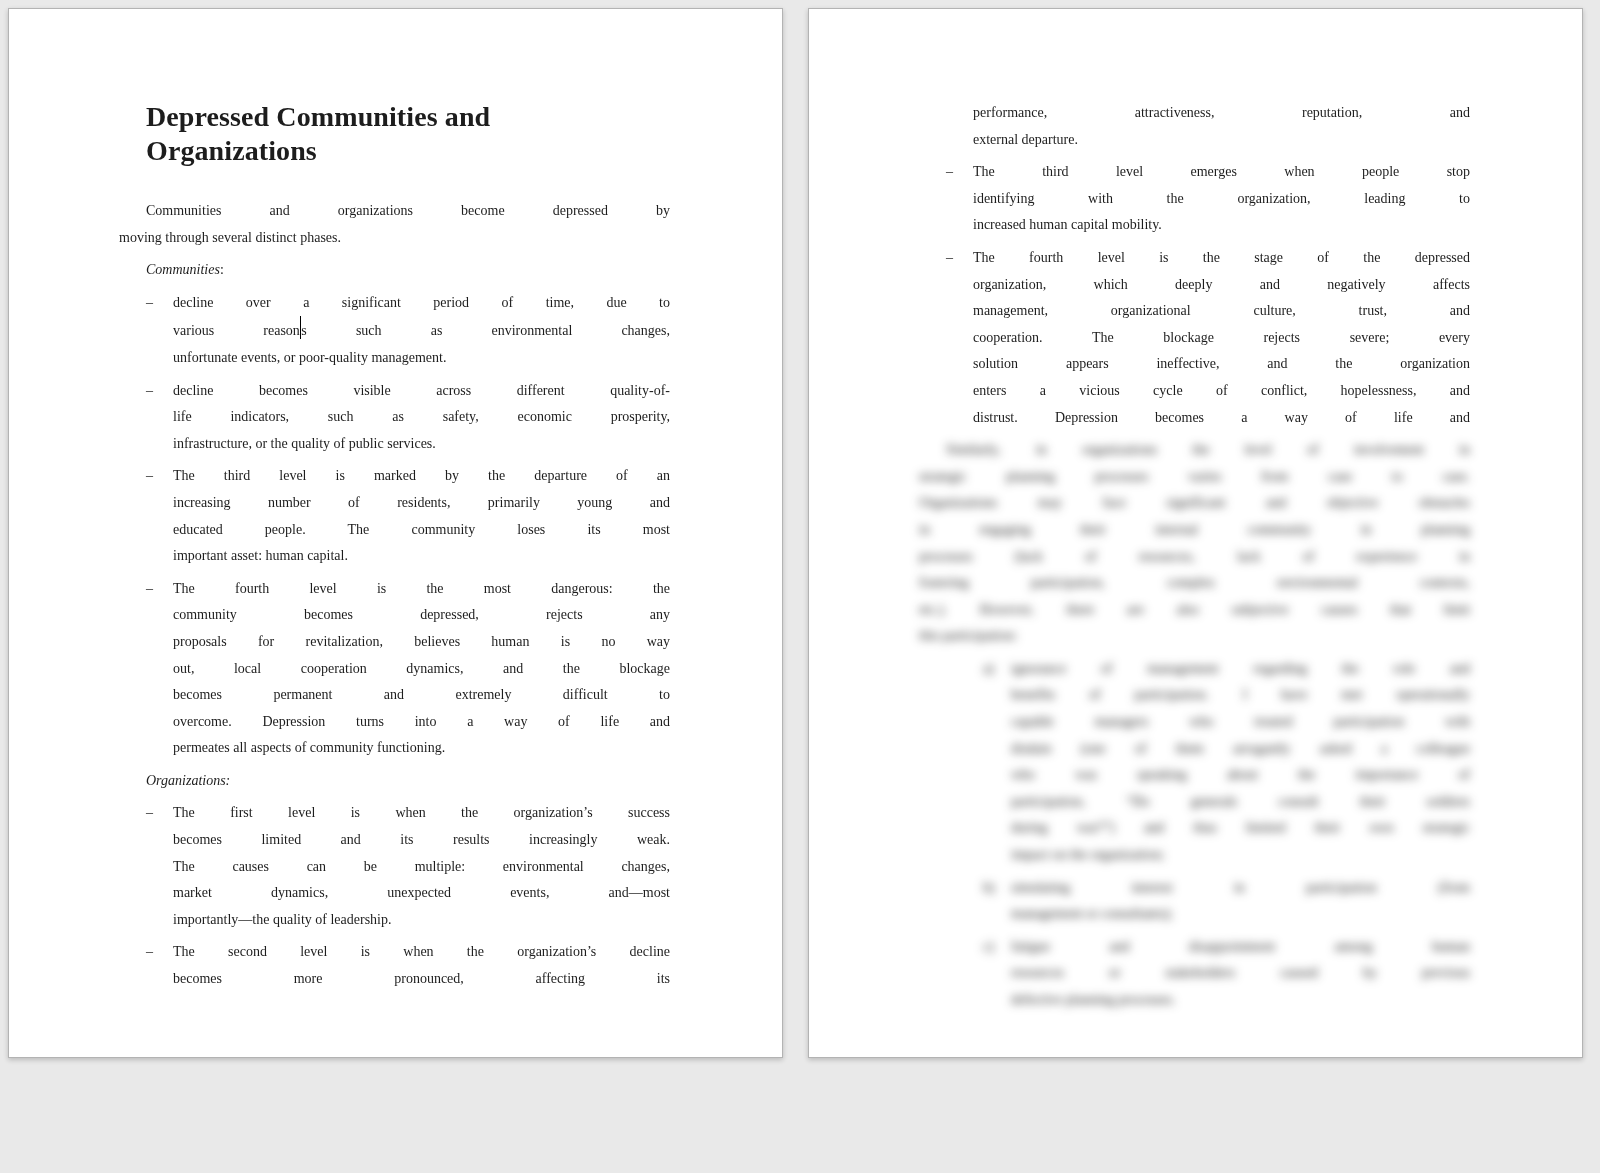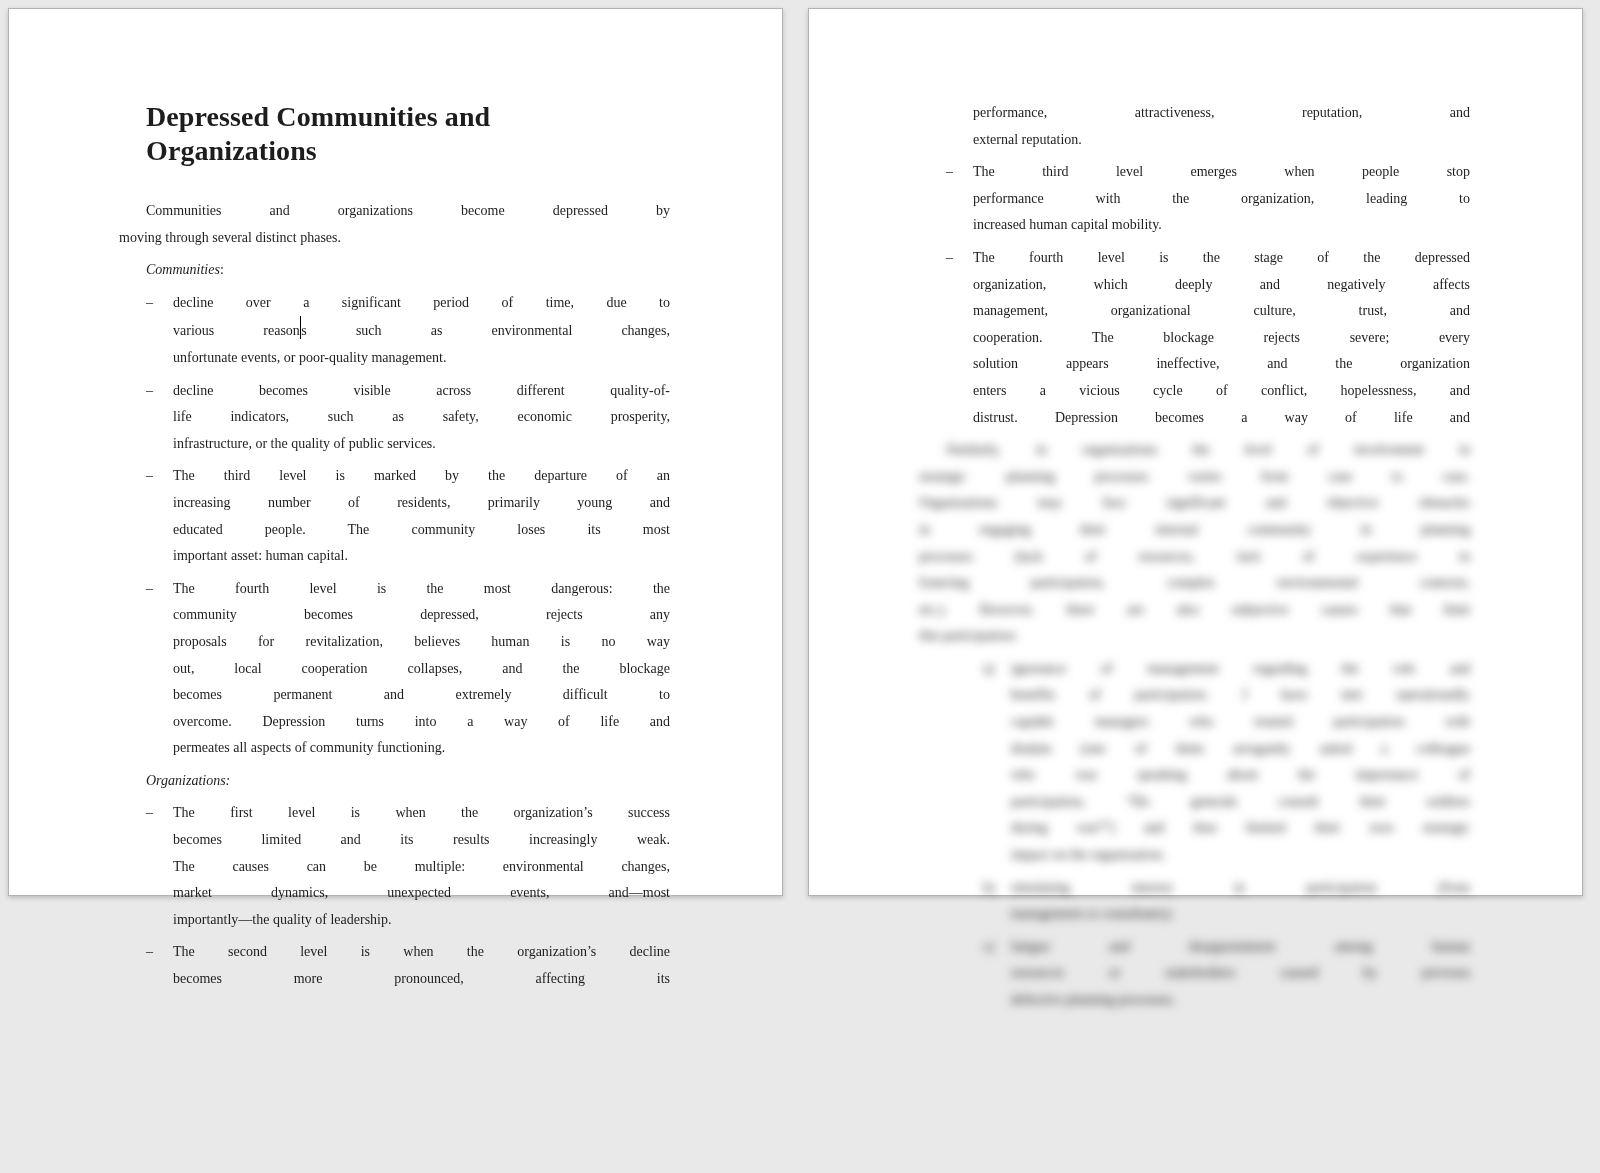--- a/index.html
+++ b/index.html
@@ -12,21 +12,21 @@
     font-family: "Liberation Serif", "DejaVu Serif", serif;
   }
   .spread {
     display: flex;
     gap: 25px;
     padding: 8px 17px 11px 8px;
     box-sizing: border-box;
   }
   .page {
     width: 775px;
-    height: 888px;
+    height: 1050px;
     background: #ffffff;
     border: 1px solid #b3b3b3;
     box-shadow: 0 2px 5px rgba(0,0,0,0.20);
     box-sizing: border-box;
     flex: 0 0 auto;
   }
   .page-inner {
     padding: 91px 112px 0 110px;
   }
   .block {
@@ -114,21 +114,21 @@
             <div class="line">educated people. The community loses its most</div>
             <div class="line last">important asset: human capital.</div>
           </div>
         </div>
         <div class="block bullet">
           <span class="marker">–</span>
           <div class="bullet-body">
             <div class="line">The fourth level is the most dangerous: the</div>
             <div class="line">community becomes depressed, rejects any</div>
             <div class="line">proposals for revitalization, believes human is no way</div>
-            <div class="line">out, local cooperation collapses, and the blockage</div>
+            <div class="line">out, local cooperation dynamics, and the blockage</div>
             <div class="line">becomes permanent and extremely difficult to</div>
             <div class="line">overcome. Depression turns into a way of life and</div>
             <div class="line last">permeates all aspects of community functioning.</div>
           </div>
         </div>
         <div class="block label"><em>Organizations:</em></div>
         <div class="block bullet">
           <span class="marker">–</span>
           <div class="bullet-body">
             <div class="line">The first level is when the organization’s success</div>
@@ -145,28 +145,28 @@
             <div class="line">becomes more pronounced, affecting its</div>
           </div>
         </div>
       </div>
     </div>
     <div class="page">
       <div class="page-inner">
         <div class="block">
           <div class="bullet-body">
             <div class="line">performance, attractiveness, reputation, and</div>
-            <div class="line last">external reputation.</div>
+            <div class="line last">external departure.</div>
           </div>
         </div>
         <div class="block bullet">
           <span class="marker">–</span>
           <div class="bullet-body">
             <div class="line">The third level emerges when people stop</div>
-            <div class="line">performance with the organization, leading to</div>
+            <div class="line">identifying with the organization, leading to</div>
             <div class="line last">increased human capital mobility.</div>
           </div>
         </div>
         <div class="block bullet">
           <span class="marker">–</span>
           <div class="bullet-body">
             <div class="line">The fourth level is the stage of the depressed</div>
             <div class="line">organization, which deeply and negatively affects</div>
             <div class="line">management, organizational culture, trust, and</div>
             <div class="line">cooperation. The blockage rejects severe; every</div>

